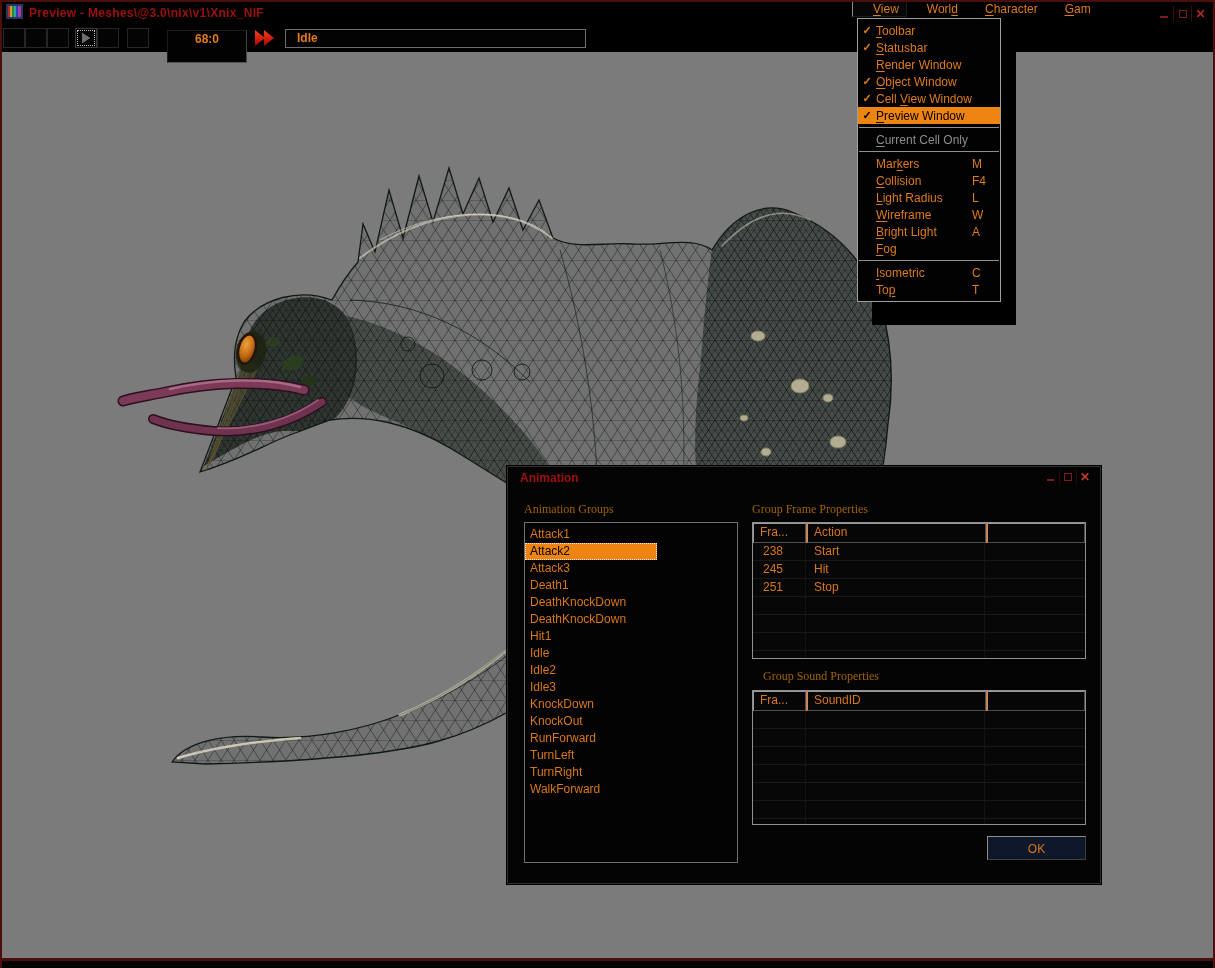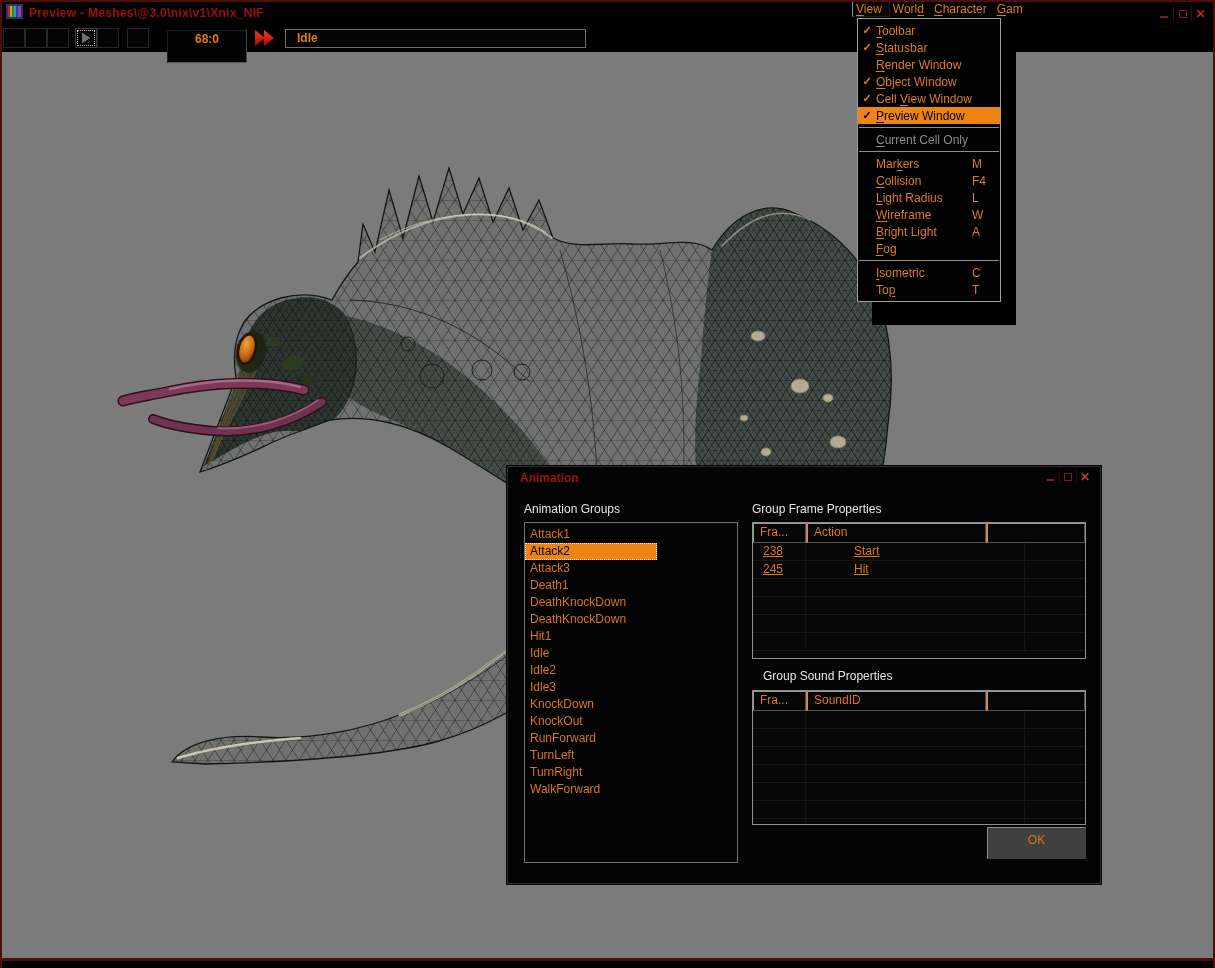--- a/index.html
+++ b/index.html
@@ -22,21 +22,21 @@
   .win-controls{position:absolute;right:4px;top:4px;display:flex;align-items:center;height:15px;}
   .wc{width:18px;height:15px;display:flex;align-items:center;justify-content:center;
       border-left:1px solid #420b0b;box-sizing:border-box;}
   .wc:first-child{border-left:none;}
   .glyph-min{width:8px;height:2px;background:#7c1b1b;margin-top:6px;}
   .glyph-max{width:8px;height:8px;border:1px solid #7c1b1b;box-sizing:border-box;}
   .glyph-close{color:#b02a2a;font-weight:bold;font-size:12px;line-height:10px;}
 
   
   .menubar{position:absolute;left:852px;top:0;height:19px;display:flex;z-index:32;}
-  .mb-item{color:#de7b1f;padding:2px 7px 0 3px;height:17px;box-sizing:border-box;}
+  .mb-item{color:#de7b1f;padding:2px 7px 0 20px;height:17px;box-sizing:border-box;}
   .mb-item.active{border:1px solid;border-color:#8d8d8d #1d1d1d #1d1d1d #8d8d8d;background:#070707;padding-top:1px;}
 
   
   .toolbar{position:absolute;left:2px;top:21px;width:1211px;height:31px;background:#000;z-index:5;}
   .tb-btn{position:absolute;top:7px;width:22px;height:20px;background:#040404;
           border:1px solid #262626;box-sizing:border-box;display:flex;align-items:center;justify-content:center;}
   .tb-btn.play{outline:1px dotted #b5b5b5;outline-offset:-3px;border-color:#3a3a3a;}
   .play-tri{width:0;height:0;border-top:5px solid transparent;border-bottom:5px solid transparent;
             border-left:8px solid #6e6e6e;filter:drop-shadow(0 0 0.5px #bdbdbd);}
   .counter{position:absolute;left:165px;top:9px;width:80px;height:33px;line-height:17px;text-align:center;
@@ -73,35 +73,35 @@
   .dialog{position:absolute;left:507px;top:466px;width:594px;height:418px;box-sizing:border-box;
           background:#040404;border:1px solid #2e2e2e;outline:1px solid #000;z-index:20;}
   .dlg-title{position:absolute;left:12px;top:4px;color:#a01010;font-weight:bold;}
   .dlg-controls{position:absolute;right:7px;top:3px;display:flex;align-items:center;height:14px;}
   .dc{width:17px;height:14px;display:flex;align-items:center;justify-content:center;
       border-left:1px solid #2a0808;box-sizing:border-box;}
   .dc:first-child{border-left:none;}
   .dglyph-min{width:7px;height:2px;background:#7c1b1b;margin-top:5px;}
   .dglyph-max{width:8px;height:8px;border:1px solid #7c1b1b;box-sizing:border-box;}
   .dglyph-close{color:#c23b2b;font-weight:bold;font-size:12px;line-height:10px;}
-  .dlg-label{position:absolute;color:#e5e5e5;}
+  .dlg-label{position:absolute;color:#a16207;font-family:Liberation Serif, serif;}
   .listbox{position:absolute;left:16px;top:55px;width:214px;height:341px;box-sizing:border-box;
            border:1px solid #6f6f6f;background:#030303;padding-top:3px;overflow:hidden;}
   .lb-item{height:17px;line-height:17px;padding-left:5px;color:#d8771c;white-space:nowrap;}
   .lb-item.sel{background:#ee8412;color:#000;width:127px;outline:1px dotted #eaeaea;outline-offset:-1px;}
   .dtable{position:absolute;width:334px;box-sizing:border-box;border:1px solid #8f8f8f;background:#070707;overflow:hidden;}
   .thead{display:flex;height:20px;background:#f97316;border-radius:7px;}
   .th{box-sizing:border-box;border:1px solid;border-color:#9a9a9a #4f4f4f #4f4f4f #9a9a9a;
       color:#d8771c;line-height:17px;padding-left:6px;margin-right:1px;background:#060606;}
   .th.c1{width:53px;}.th.c2{width:179px;}.th.c3{flex:1;margin-right:0;}
-  .trow{display:flex;height:17px;border-bottom:1px solid #181818;color:#d8771c;line-height:17px;text-decoration:underline;}
+  .trow{display:flex;height:17px;border-bottom:1px solid #181818;color:#d8771c;line-height:17px;}
   .td{box-sizing:border-box;border-right:1px solid #141414;}
-  .td.c1{width:53px;padding-left:10px;}.td.c2{width:179px;padding-left:8px;margin-left:40px;}.td.c3{flex:1;border-right:none;}
-  .ok-btn{position:absolute;left:479px;top:360px;width:99px;height:32px;box-sizing:border-box;
-          background:#404040;border:1px solid;border-color:#8d8d8d #3f3f3f #3f3f3f #8d8d8d;
+  .td.c1{width:53px;padding-left:10px;}.td.c2{width:179px;padding-left:8px;}.td.c3{flex:1;border-right:none;}
+  .ok-btn{position:absolute;left:479px;top:369px;width:99px;height:24px;box-sizing:border-box;
+          background:#0f172a;border:1px solid;border-color:#8d8d8d #3f3f3f #3f3f3f #8d8d8d;
           color:#d8771c;text-align:center;line-height:24px;}
 </style>
 </head>
 <body>
 
 <div class="frame"></div>
 <div class="bottom-maroon"></div>
 
 <div class="titlebar">
   <div class="app-icon"></div>
@@ -377,20 +377,25 @@
         <div class="td c1">238</div>
         <div class="td c2">Start</div>
         <div class="td c3"></div>
       </div>
       <div class="trow">
         <div class="td c1">245</div>
         <div class="td c2">Hit</div>
         <div class="td c3"></div>
       </div>
       <div class="trow">
+        <div class="td c1">251</div>
+        <div class="td c2">Stop</div>
+        <div class="td c3"></div>
+      </div>
+      <div class="trow">
         <div class="td c1"></div>
         <div class="td c2"></div>
         <div class="td c3"></div>
       </div>
       <div class="trow">
         <div class="td c1"></div>
         <div class="td c2"></div>
         <div class="td c3"></div>
       </div>
       <div class="trow">

